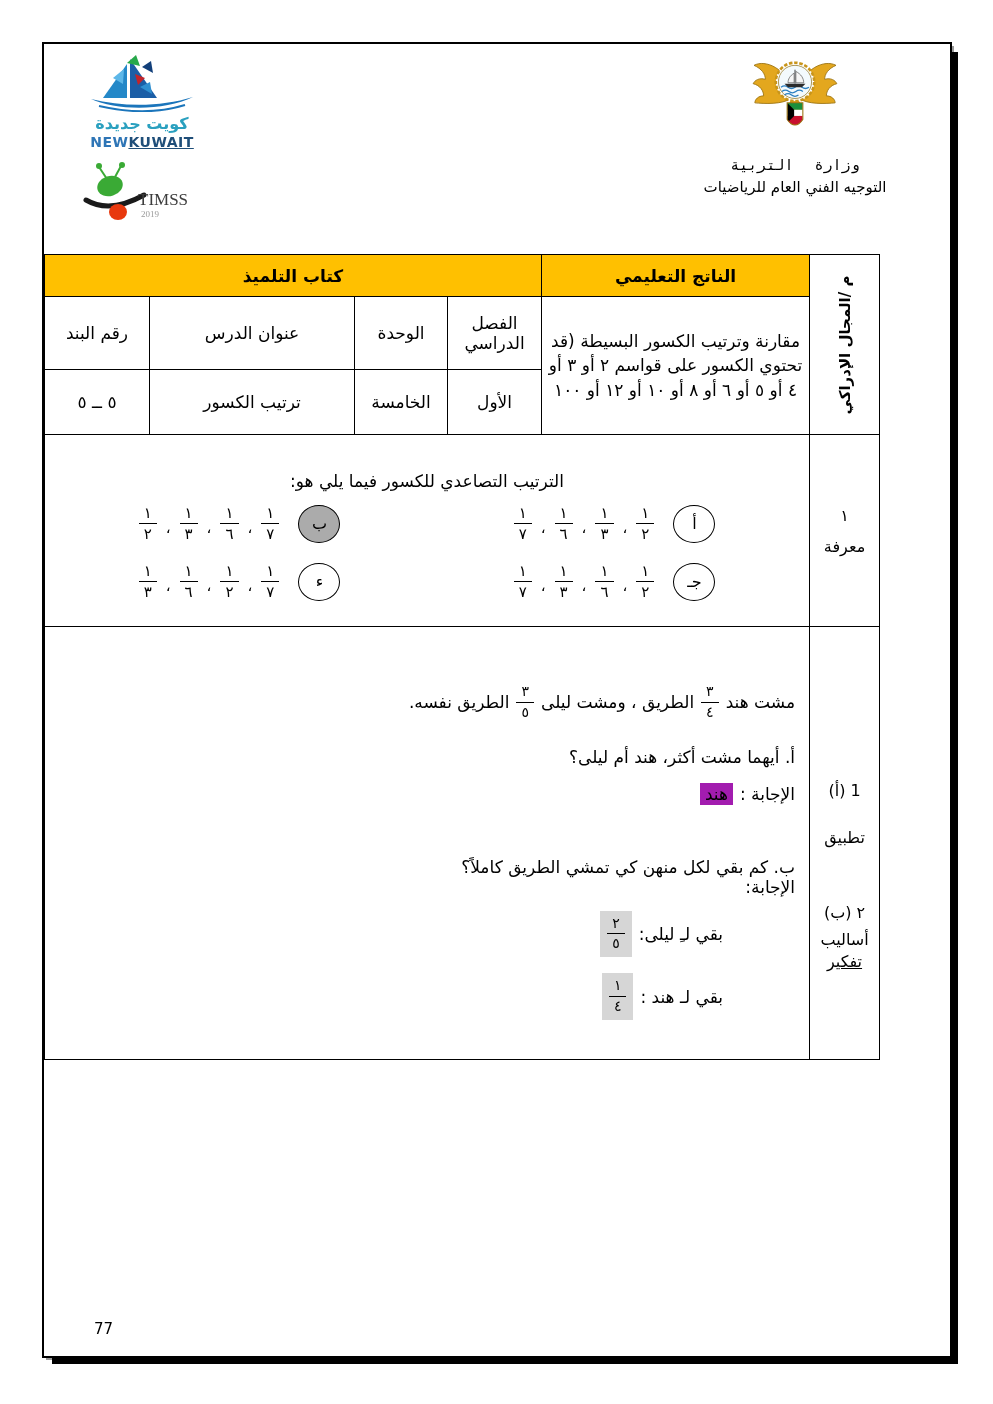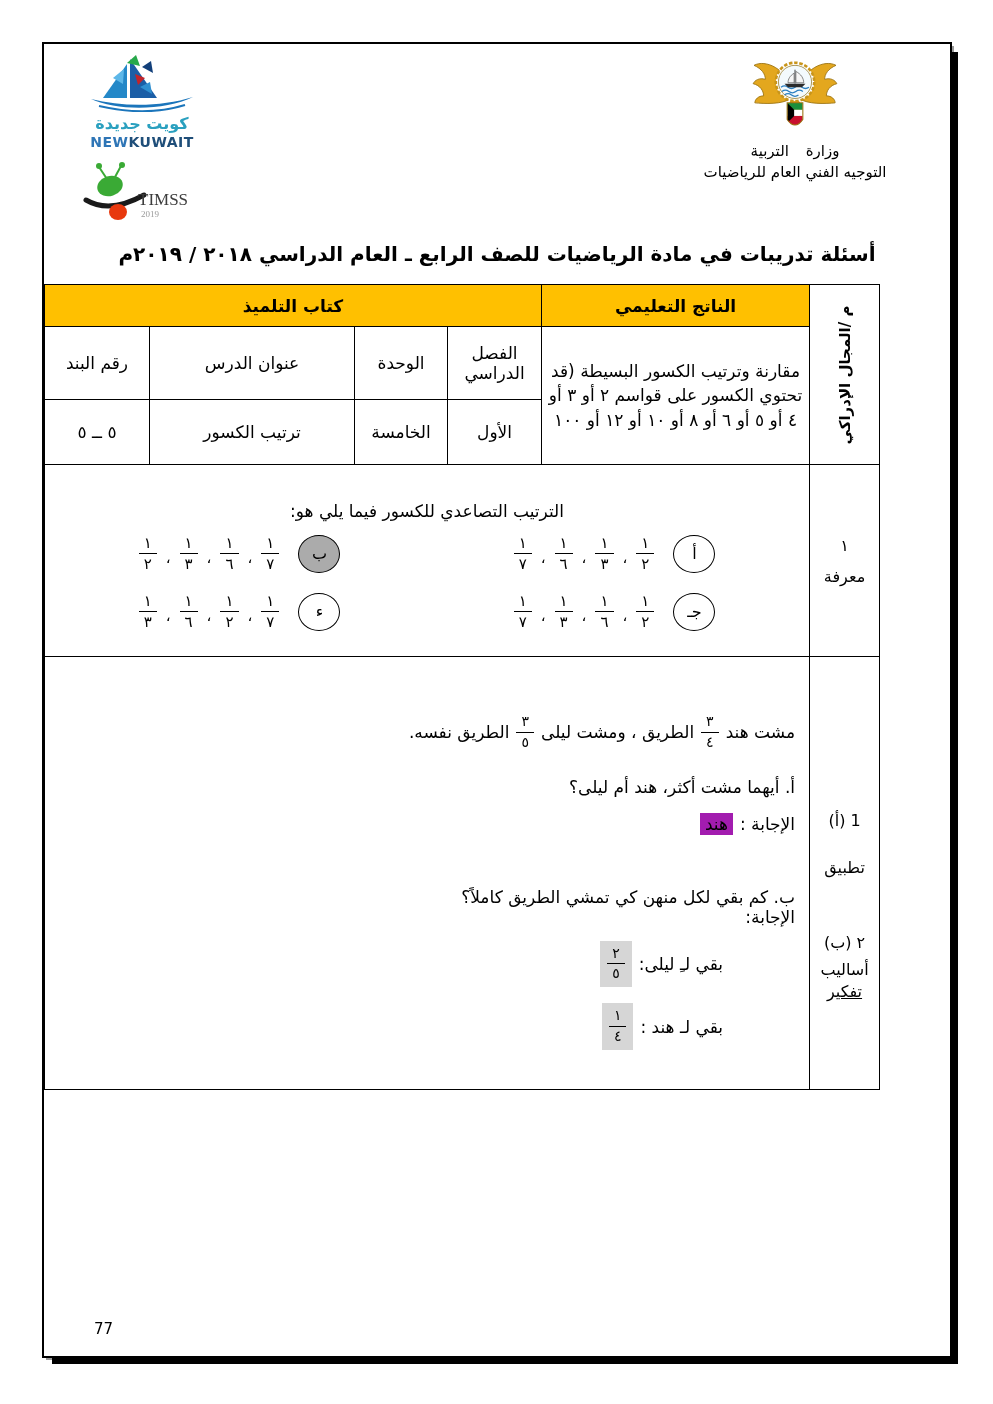--- a/index.html
+++ b/index.html
@@ -6,24 +6,24 @@
   .page{position:relative;width:993px;height:1404px;background:#ffffff;overflow:hidden;
         font-family:"DejaVu Sans", sans-serif;color:#000;}
   .frame{position:absolute;left:42px;top:42px;width:906px;height:1312px;background:#fff;
          border:2px solid #000;box-shadow:8px 8px 0 -2px #000, 3px 3px 0 -1px #9a9a9a;}
   
   .hdr{position:relative;height:192px;}
   .logo-left{position:absolute;left:28px;top:10px;width:140px;text-align:center;}
   .nk-ar{display:block;color:#2aa0bf;font-size:16px;font-weight:bold;margin-top:-2px;}
   .nk-en{display:block;font-size:14px;letter-spacing:.5px;margin-top:1px;}
   .nk-en .b1{color:#2e75b6;font-weight:bold;}
-  .nk-en .b2{color:#1f4e79;font-weight:bold;}
+  .nk-en .b2{color:#1f4e79;font-weight:bold;text-decoration:underline;}
   .timss{position:absolute;left:36px;top:118px;}
   .hdr-right{position:absolute;right:30px;top:10px;width:250px;text-align:center;direction:rtl;}
-  .min1{font-size:15px;word-spacing:12px;margin-top:2px;}
+  .min1{font-size:15px;word-spacing:12px;margin-top:16px;font-family:Liberation Mono, monospace;}
   .min2{font-size:15px;margin-top:3px;}
   
   .title{ text-align:center;font-size:20px;font-weight:bold;direction:rtl;margin-top:6px;}
   
   table.main{border-collapse:collapse;table-layout:fixed;direction:rtl;width:835px;margin:18px 51px 0 0;}
   table.main td{border:1.5px solid #000;text-align:center;vertical-align:middle;font-size:17px;}
   .yellow{background:#FFC000;font-weight:bold;font-size:20px;}
   tr.r1{height:42px;} tr.r2{height:73px;} tr.r3{height:65px;} tr.r4{height:192px;} tr.r5{height:433px;}
   td.outcome-cell{font-size:16px;line-height:1.45;padding:2px 6px;}
   td.domain-hd{position:relative;}
@@ -120,21 +120,20 @@
             <rect x="41" y="71" width="18" height="18" fill="#c8102e"></rect>
             <path d="M41 56 L49 64 L49 71 L41 79 Z" fill="#000"></path>
           </g>
           <path d="M41 56 L59 56 L59 75 Q50 88 41 75 Z" fill="none" stroke="#9a7210" stroke-width="1.2"></path>
         </svg>
         <div class="min1">وزارة التربية</div>
         <div class="min2">التوجيه الفني العام للرياضيات</div>
       </div>
     </div>
 
-    <div class="title">أسئلة تدريبات في مادة الرياضيات للصف الرابع ـ العام الدراسي ٢٠١٨ / ٢٠١٩م</div>
 
     <table class="main">
       <colgroup>
         <col style="width:70px">
           <col style="width:268px">
           <col style="width:94px">
         <col style="width:93px">
           <col style="width:205px">
           <col style="width:105px">
       </colgroup>

